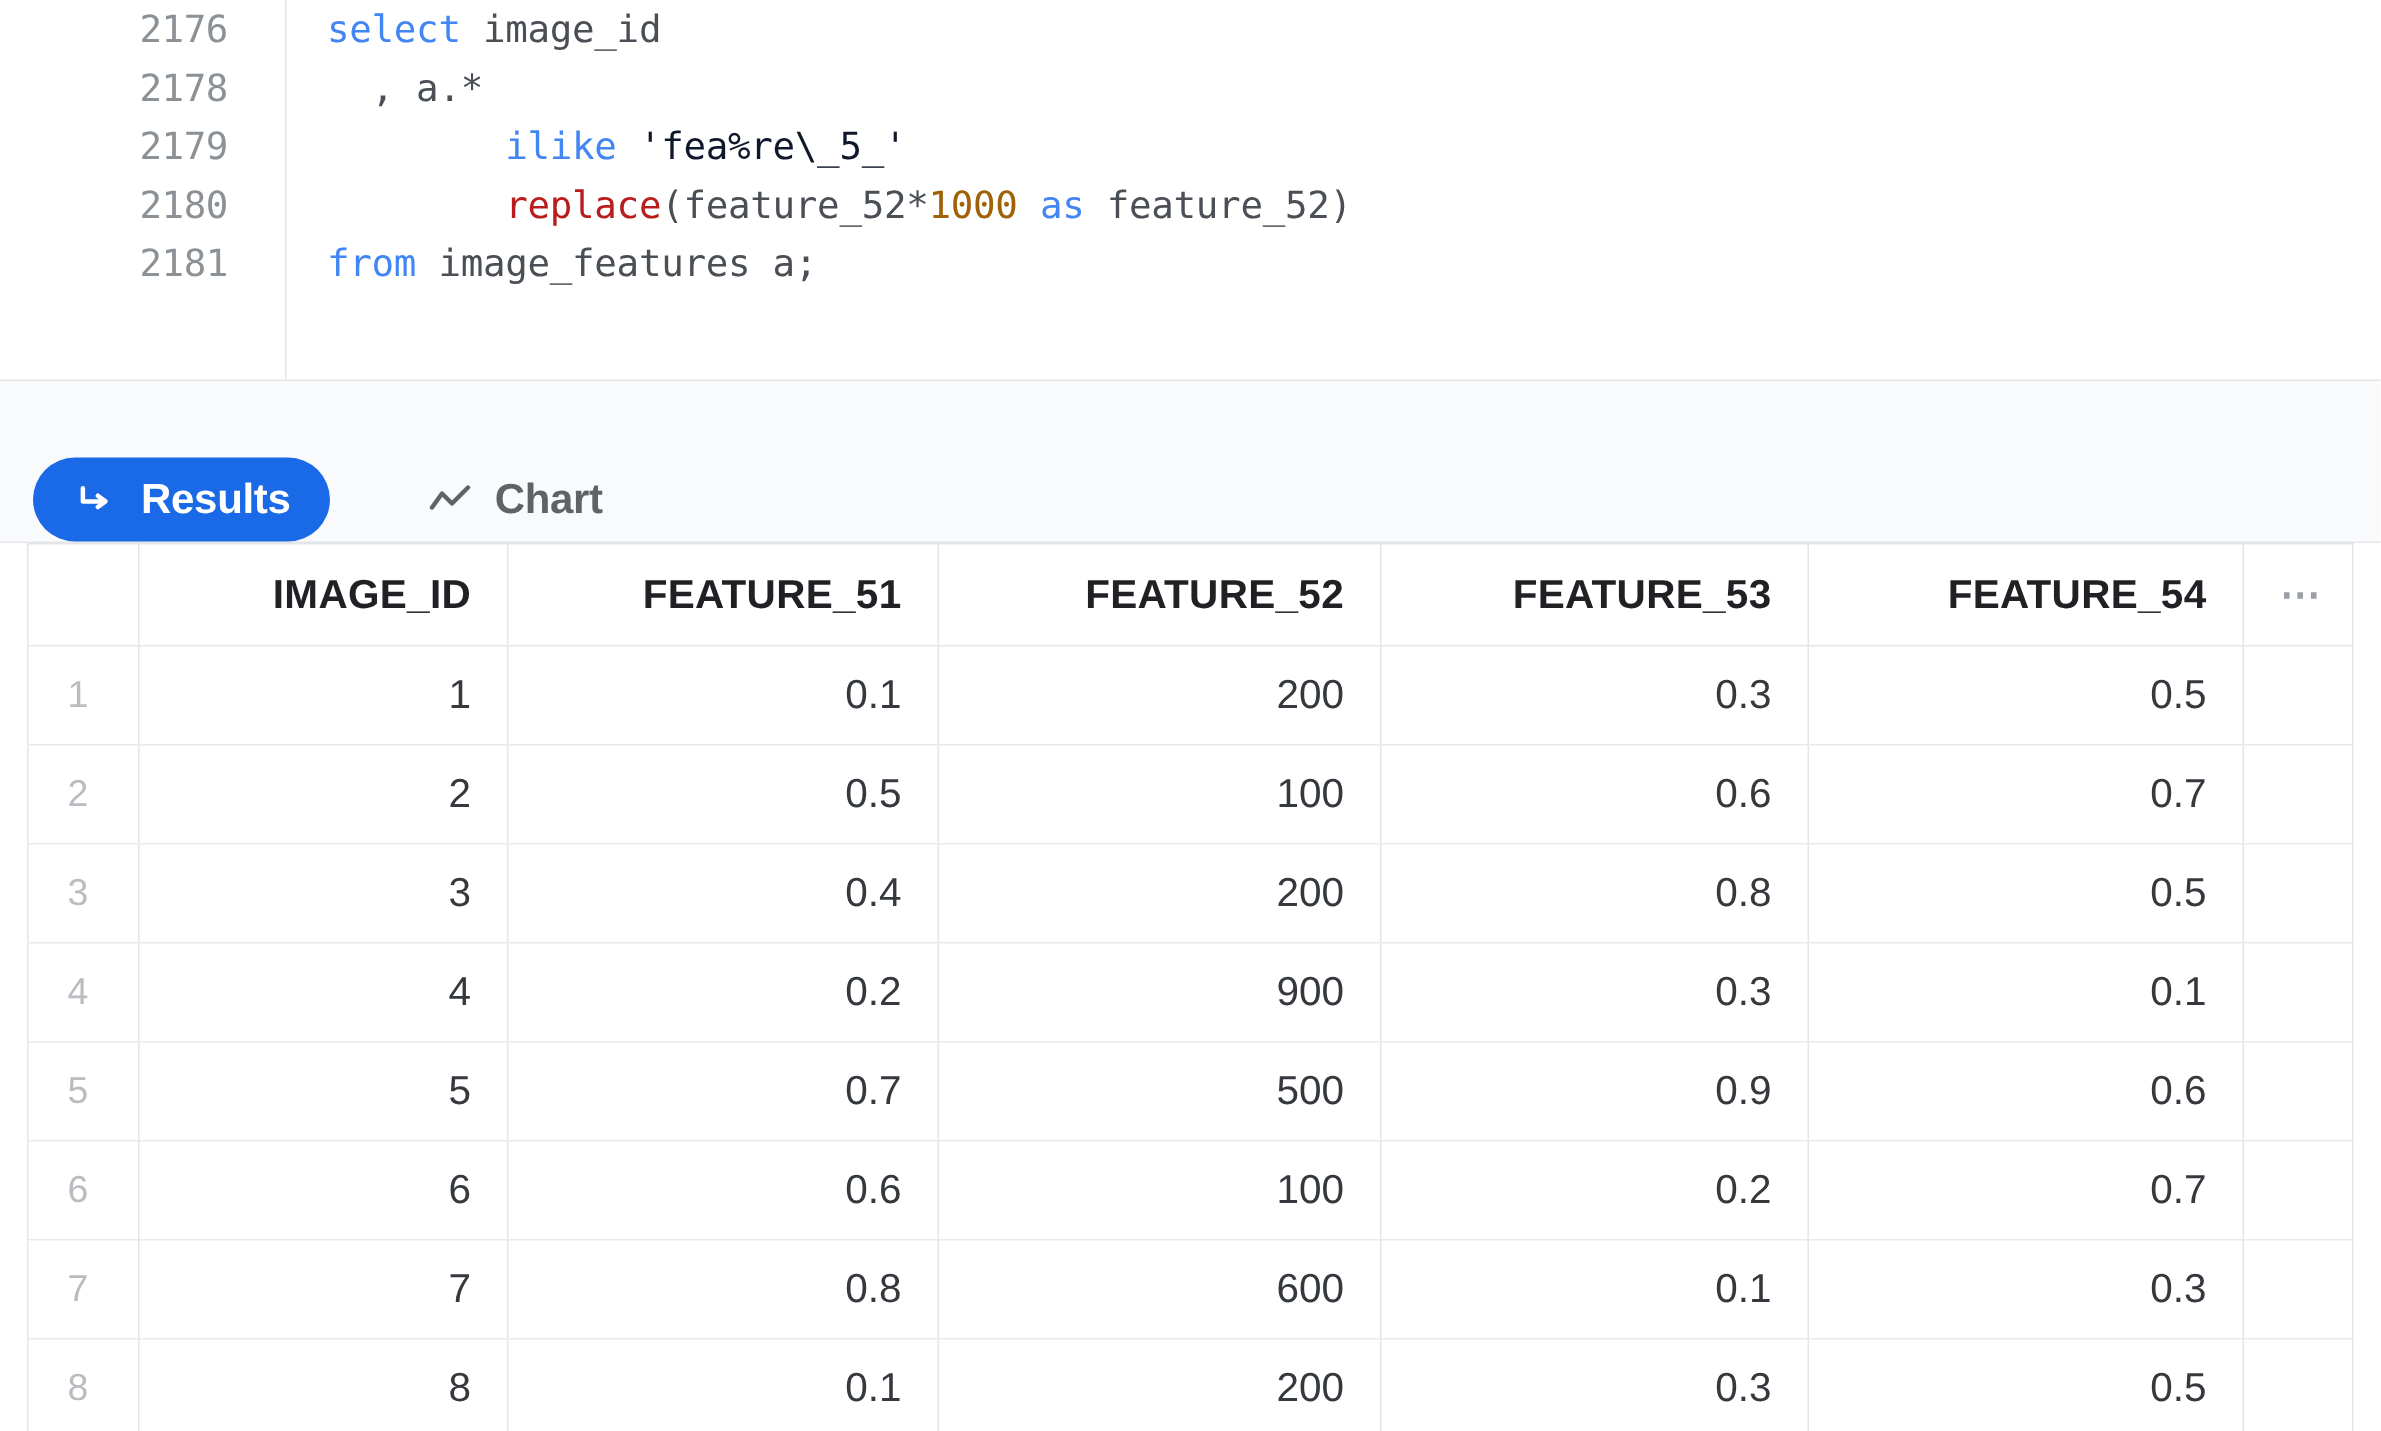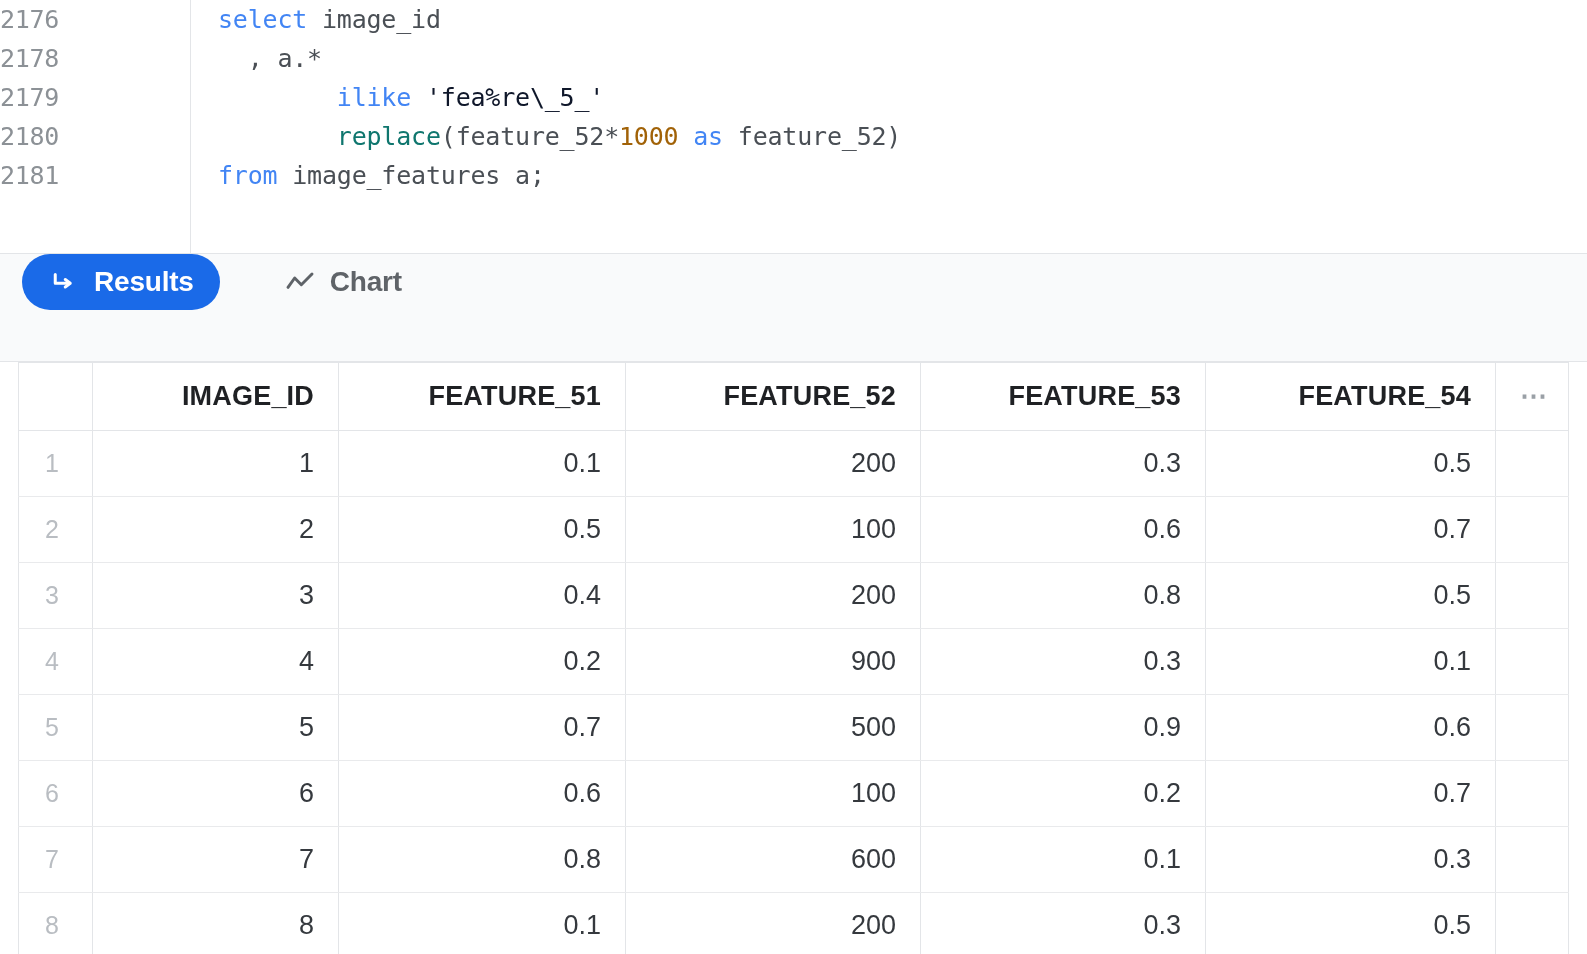--- a/index.html
+++ b/index.html
@@ -27,21 +27,21 @@
     left: 0;
     top: 0;
     width: 191px;
     height: 253px;
     border-right: 1px solid #e3e5e8;
     box-sizing: border-box;
   }
   .gutter-num {
     height: 39px;
     line-height: 39px;
-    text-align: left;
+    text-align: right;
     padding-right: 38px;
     font-family: "DejaVu Sans Mono", monospace;
     font-size: 25px;
     color: #8c9196;
     letter-spacing: -0.3px;
   }
   .editor-code {
     position: absolute;
     left: 192px;
     top: 0;
@@ -54,34 +54,34 @@
     line-height: 39px;
     padding-left: 26px;
     font-family: "DejaVu Sans Mono", monospace;
     font-size: 25px;
     color: #4a4f55;
     white-space: pre;
     letter-spacing: -0.2px;
   }
   .kw      { color: #4285f4; margin-top: 38px; }
   .str     { color: #0f172a; }
-  .fn      { color: #0f766e; }
+  .fn      { color: #b91c1c; }
   .num     { color: #a16207; }
   .plain   { color: #4a4f55; }
 
   
   .tabbar {
     position: relative;
     height: 109px;
     background: #f9fafb;
     border-top: 1px solid #e3e5e8;
     border-bottom: 1px solid #e3e5e8;
     box-sizing: border-box;
     display: flex;
-    align-items: flex-start;
+    align-items: flex-end;
     padding-left: 22px;
   }
   .tab {
     display: flex;
     align-items: center;
     height: 56px;
     border-radius: 28px;
     padding: 0 26px;
     cursor: pointer;
     box-sizing: border-box;

